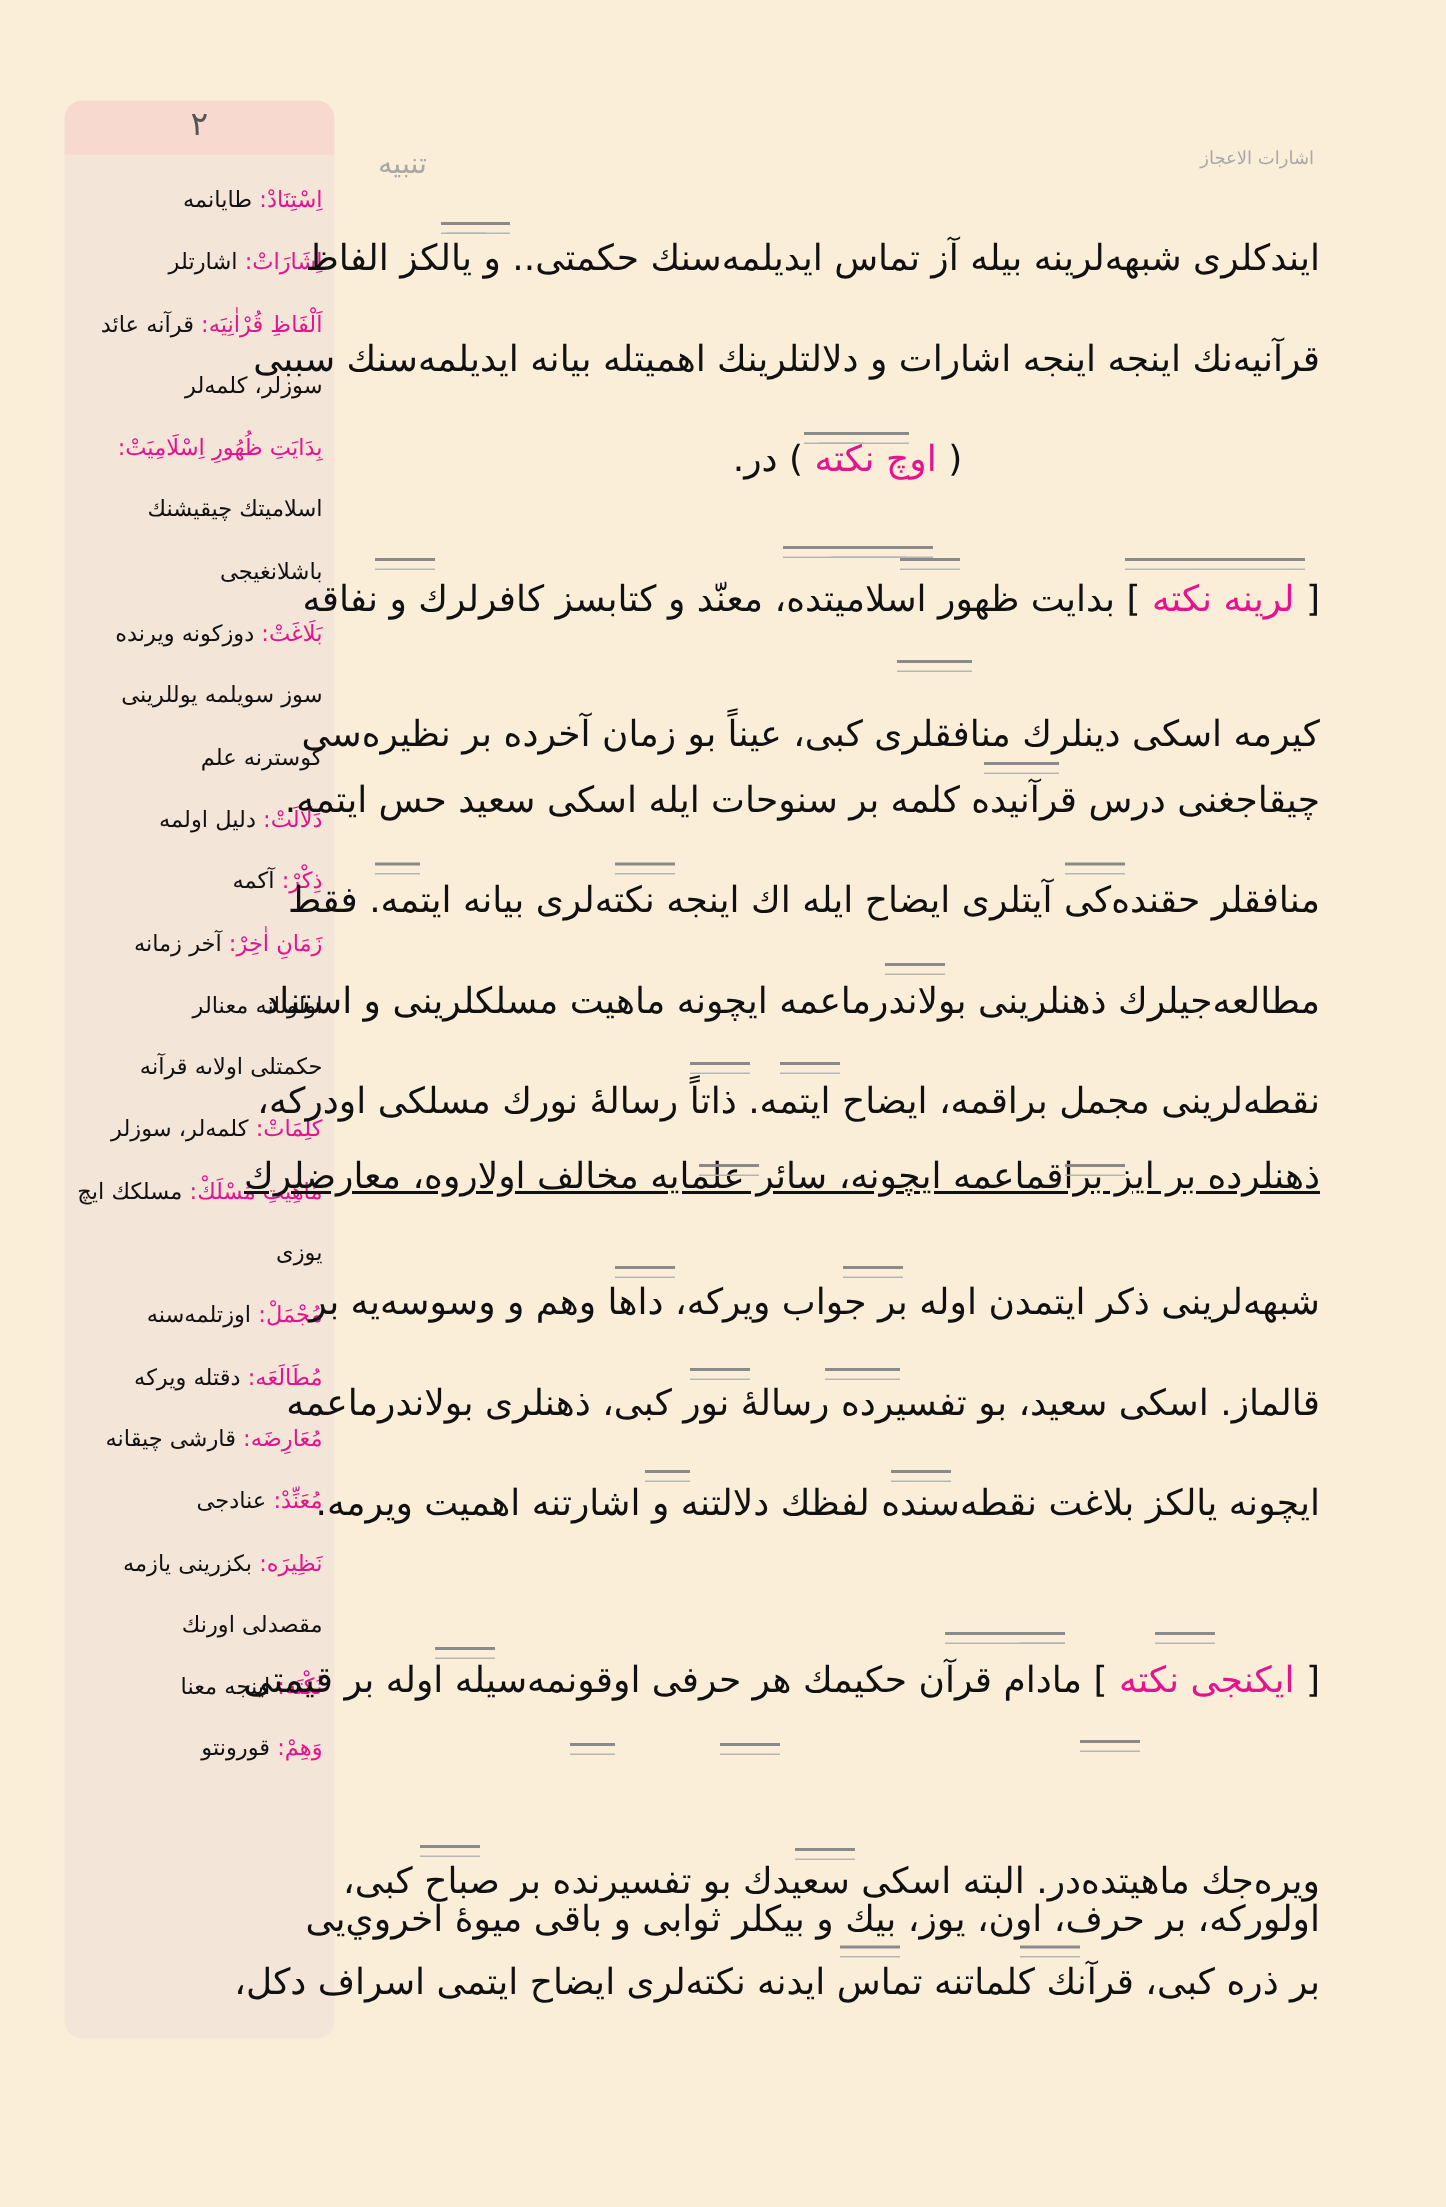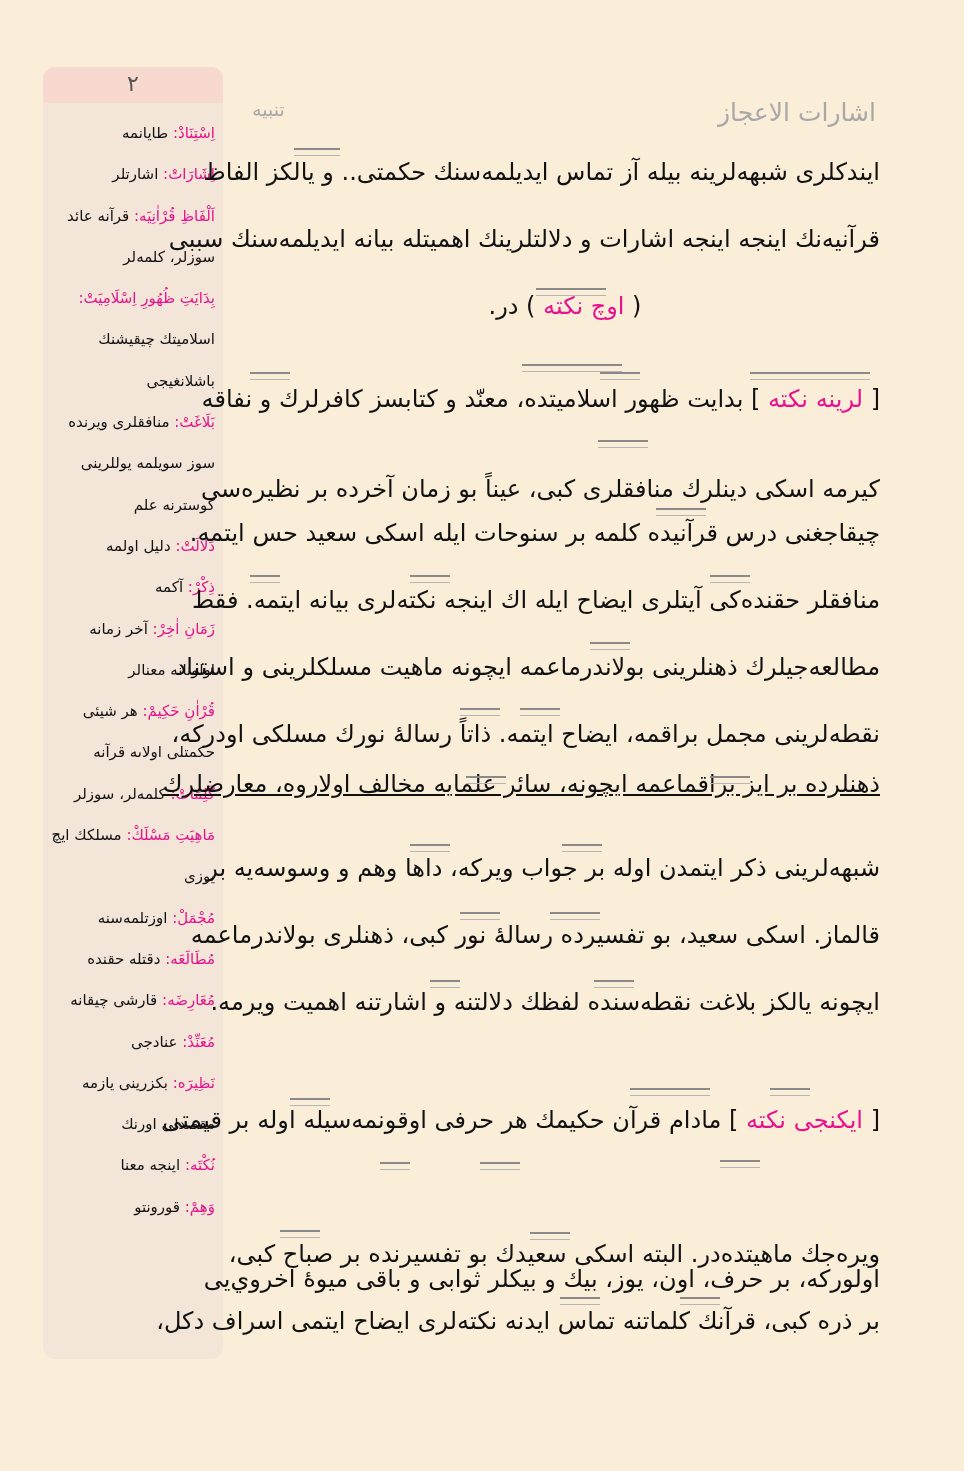--- a/index.html
+++ b/index.html
@@ -21,21 +21,21 @@
   .gloss-line {
     height:41.3px; line-height:41px; font-size:15px; color:#111;
     white-space:nowrap; text-align:right;
   }
   .gloss-term { color:#e5138e; }
   .gloss-sep { color:#e5138e; }
   .header-left {
     position:absolute; left:252px; top:98px; font-size:19px; color:#a8a8a8; direction:rtl;
   }
   .header-right {
-    position:absolute; right:88px; top:98px; font-size:25px; color:#a8a8a8; direction:rtl;
+    position:absolute; right:88px; top:98px; font-size:12px; color:#a8a8a8; direction:rtl;
   }
   .main { position:absolute; left:250px; width:630px; }
   .text-line {
     position:absolute; left:0; width:630px; direction:rtl;
     font-size:24px; color:#111; white-space:nowrap;
     text-align:justify; text-align-last:justify;
   }
   .text-line.center { text-align-last:center; }
   .text-line.start { text-align:right; text-align-last:right; }
   .pink { color:#e5138e; }
@@ -52,34 +52,33 @@
 <div class="sidebar">
   <div class="sidebar-header">٢</div>
   <div class="gloss-list" id="gloss-list">
       <div class="gloss-line"><span class="gloss-term">اِسْتِنَادْ</span><span class="gloss-sep">: </span><span>طايانمه</span></div>
       <div class="gloss-line"><span class="gloss-term">اِشَارَاتْ</span><span class="gloss-sep">: </span><span>اشارتلر</span></div>
       <div class="gloss-line"><span class="gloss-term">اَلْفَاظِ قُرْاٰنِيَه</span><span class="gloss-sep">: </span><span>قرآنه عائد</span></div>
       <div class="gloss-line"><span>سوزلر، كلمه‌لر</span></div>
       <div class="gloss-line"><span class="gloss-term">بِدَايَتِ ظُهُورِ اِسْلَامِيَتْ</span><span class="gloss-sep">: </span><span></span></div>
       <div class="gloss-line"><span>اسلاميتك چيقيشنك</span></div>
       <div class="gloss-line"><span>باشلانغيجى</span></div>
-      <div class="gloss-line"><span class="gloss-term">بَلَاغَتْ</span><span class="gloss-sep">: </span><span>منافقلرى ويرنده</span></div>
+      <div class="gloss-line"><span class="gloss-term">بَلَاغَتْ</span><span class="gloss-sep">: </span><span>دوزكونه ويرنده</span></div>
       <div class="gloss-line"><span>سوز سويلمه يوللرينى</span></div>
       <div class="gloss-line"><span>كوسترنه علم</span></div>
       <div class="gloss-line"><span class="gloss-term">دَلَالَتْ</span><span class="gloss-sep">: </span><span>دليل اولمه</span></div>
       <div class="gloss-line"><span class="gloss-term">ذِكْرْ</span><span class="gloss-sep">: </span><span>آكمه</span></div>
       <div class="gloss-line"><span class="gloss-term">زَمَانِ اٰخِرْ</span><span class="gloss-sep">: </span><span>آخر زمانه</span></div>
       <div class="gloss-line"><span>اولونانه معنالر</span></div>
-      <div class="gloss-line"><span class="gloss-term">قُرْاٰنِ حَكِيمْ</span><span class="gloss-sep">: </span><span>هر شيئى</span></div>
       <div class="gloss-line"><span>حكمتلى اولاىه قرآنه</span></div>
       <div class="gloss-line"><span class="gloss-term">كَلِمَاتْ</span><span class="gloss-sep">: </span><span>كلمه‌لر، سوزلر</span></div>
       <div class="gloss-line"><span class="gloss-term">مَاهِيَتِ مَسْلَكْ</span><span class="gloss-sep">: </span><span>مسلكك ايچ</span></div>
       <div class="gloss-line"><span>يوزى</span></div>
       <div class="gloss-line"><span class="gloss-term">مُجْمَلْ</span><span class="gloss-sep">: </span><span>اوزتلمه‌سنه</span></div>
-      <div class="gloss-line"><span class="gloss-term">مُطَالَعَه</span><span class="gloss-sep">: </span><span>دقتله حقنده</span></div>
+      <div class="gloss-line"><span class="gloss-term">مُطَالَعَه</span><span class="gloss-sep">: </span><span>دقتله ويركه</span></div>
       <div class="gloss-line"><span class="gloss-term">مُعَارِضَه</span><span class="gloss-sep">: </span><span>قارشى چيقانه</span></div>
       <div class="gloss-line"><span class="gloss-term">مُعَنِّدْ</span><span class="gloss-sep">: </span><span>عنادجى</span></div>
       <div class="gloss-line"><span class="gloss-term">نَظِيرَه</span><span class="gloss-sep">: </span><span>بكزرينى يازمه</span></div>
       <div class="gloss-line"><span>مقصدلى اورنك</span></div>
       <div class="gloss-line"><span class="gloss-term">نُكْتَه</span><span class="gloss-sep">: </span><span>اينجه معنا</span></div>
       <div class="gloss-line"><span class="gloss-term">وَهِمْ</span><span class="gloss-sep">: </span><span>قورونتو</span></div>
     </div>
 </div>
 
 <div class="main" id="main">

